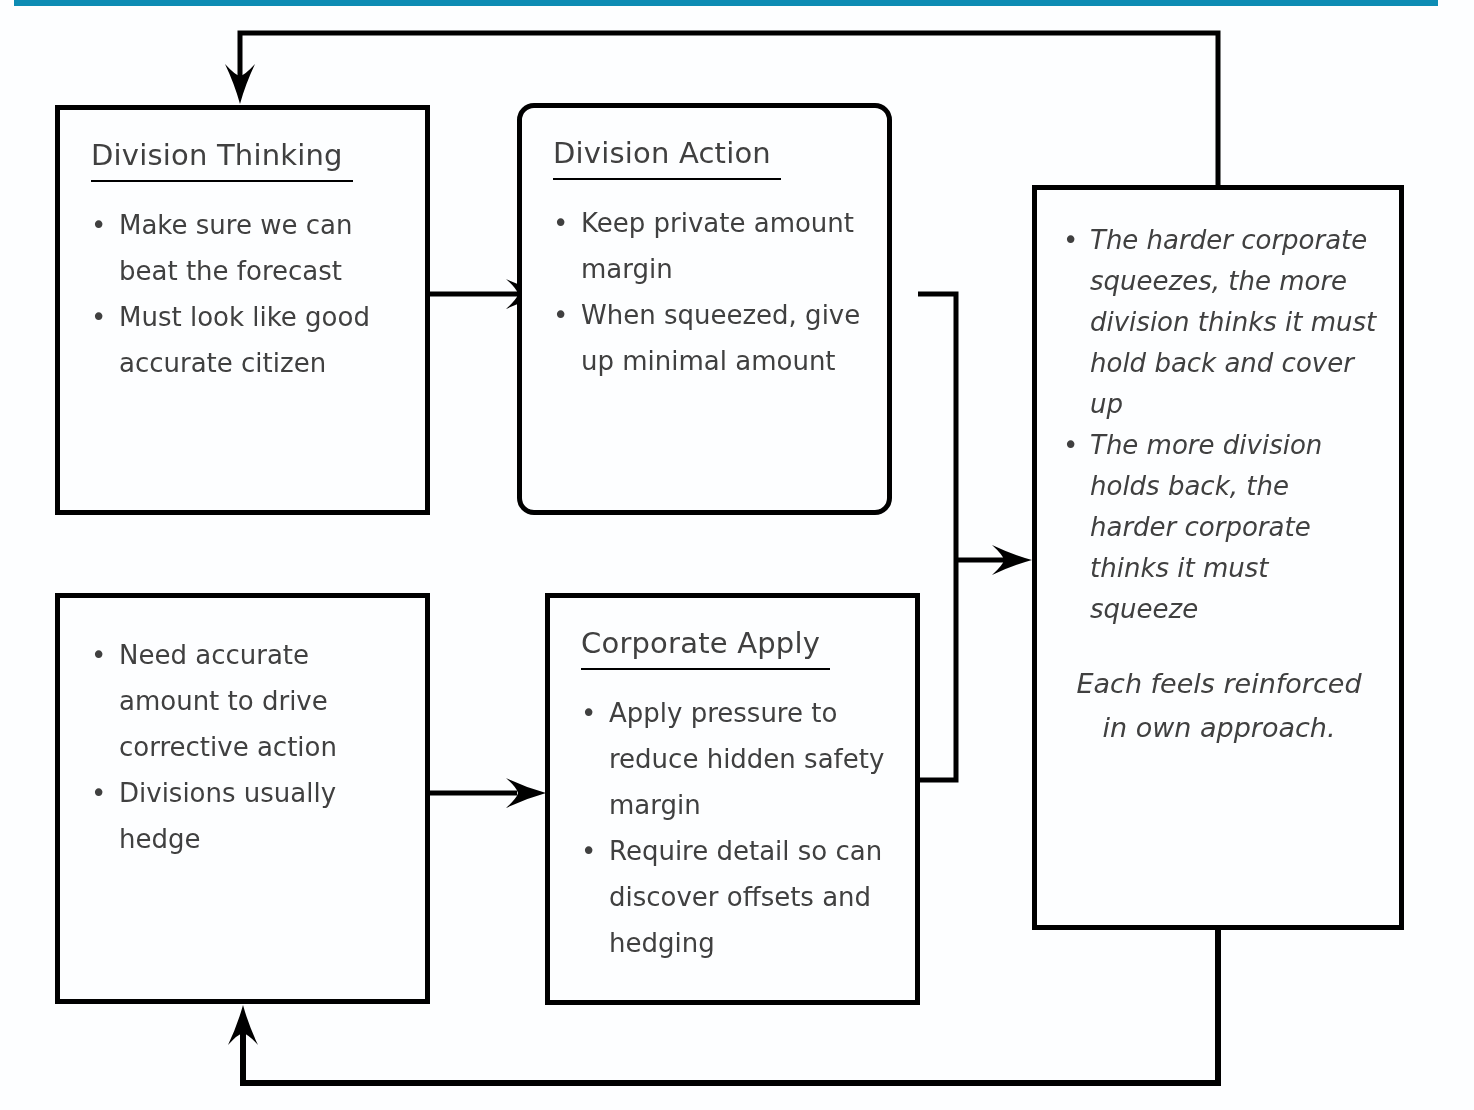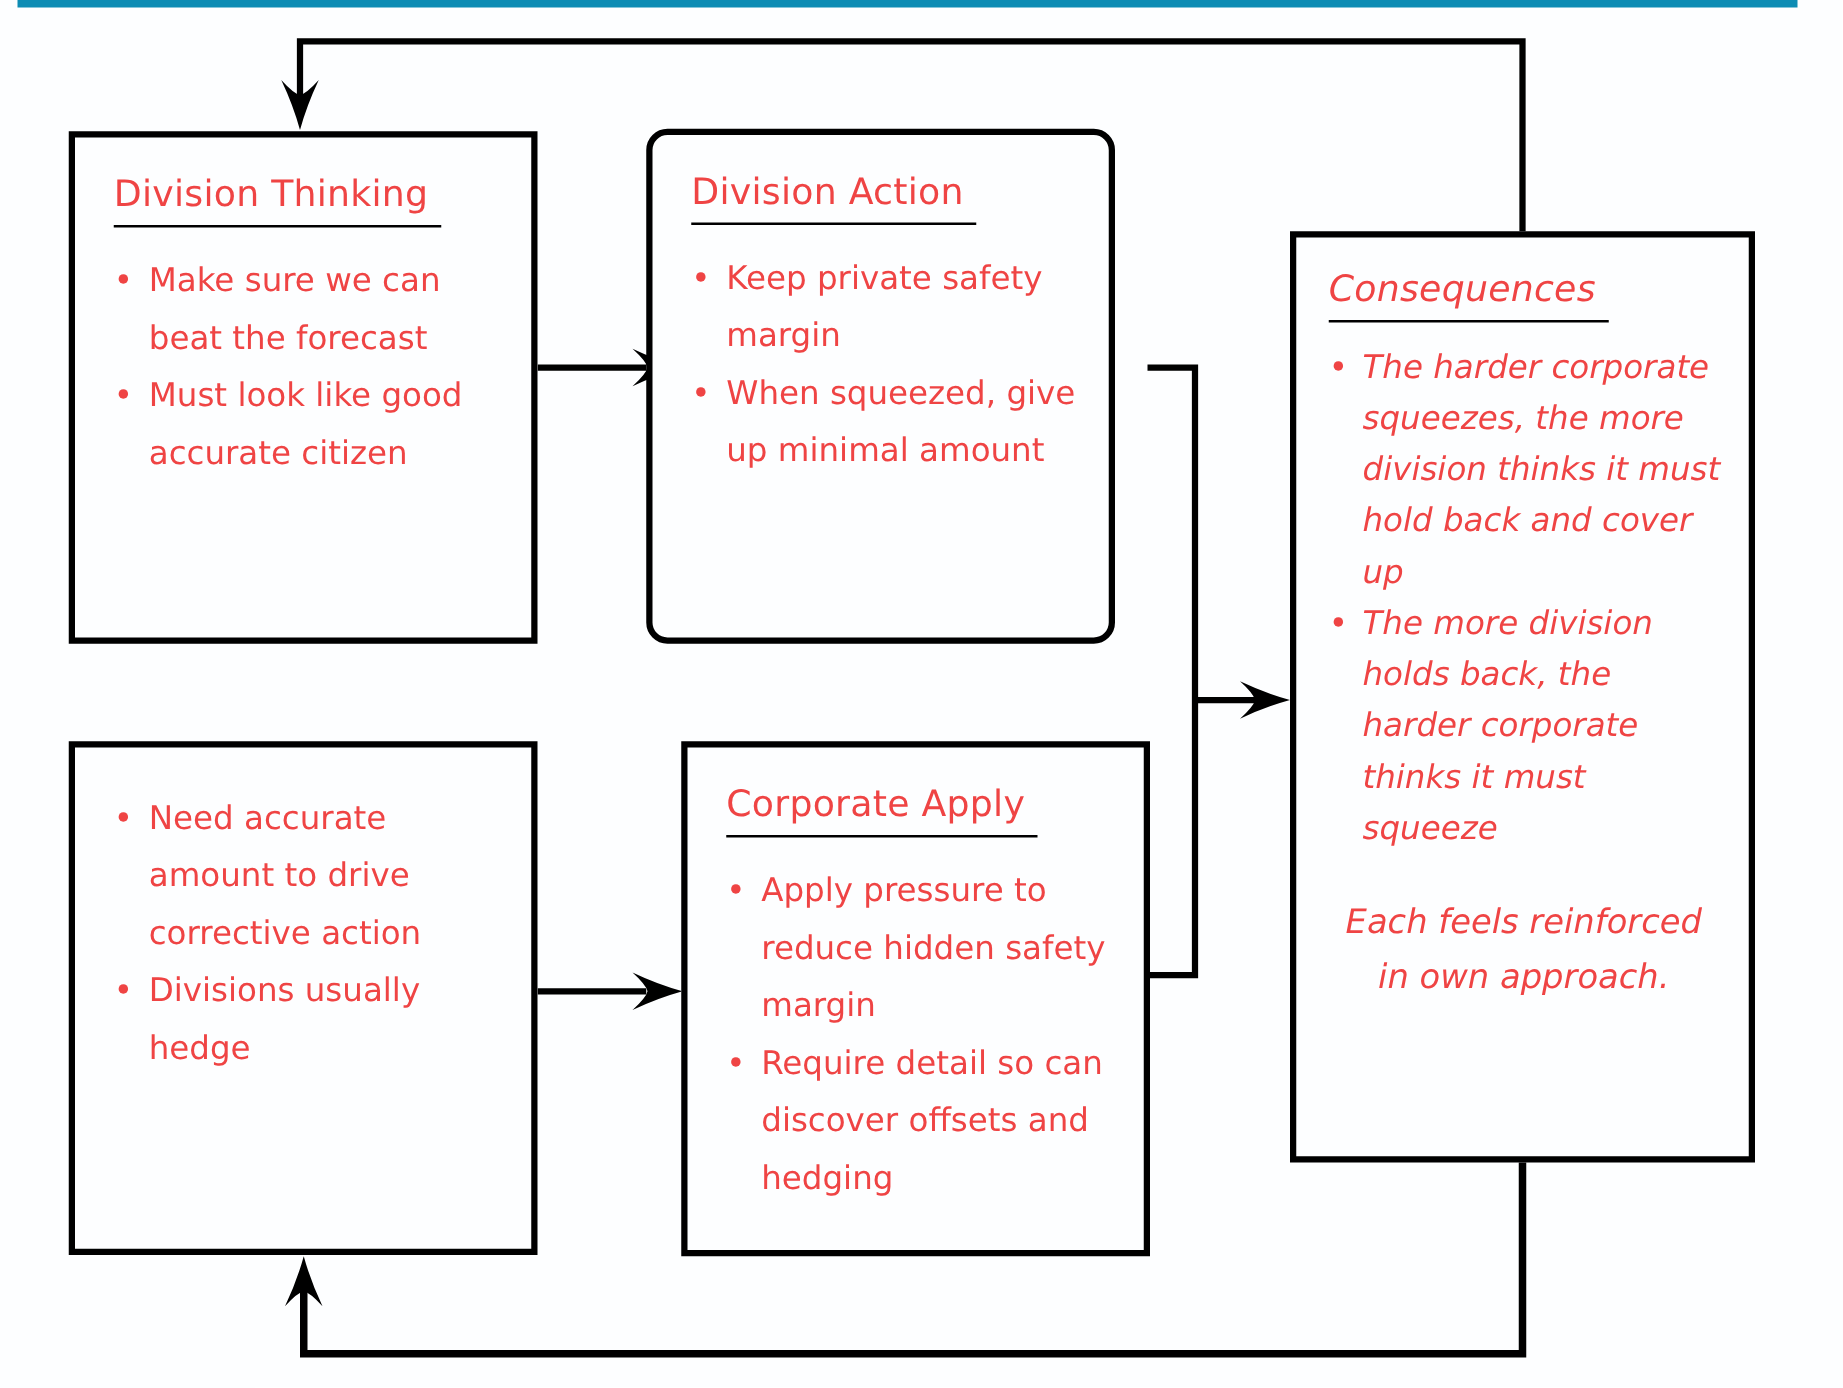--- a/index.html
+++ b/index.html
@@ -2,21 +2,21 @@
 <html><head>
 <meta charset="utf-8">
 <style>
   html, body { margin: 0; padding: 0; background: #ffffff; }
   .stage {
     position: relative;
     width: 1474px;
     height: 1110px;
     background: #fdfeff;
     font-family: "DejaVu Sans", "Liberation Sans", sans-serif;
-    color: #ef4444;
+    color: #404040;
     overflow: hidden;
   }
   .topbar {
     position: absolute;
     left: 14px; top: 0;
     width: 1424px; height: 6px;
     background: #0d8cb4;
   }
   .wires {
     position: absolute;
@@ -110,21 +110,21 @@
         <span>Must look like good accurate citizen</span>
       </div>
     </div>
   </div>
 
   <div class="box box-da">
     <span class="box-title">Division Action</span>
     <div class="bullets">
       <div class="bullet">
         <span class="dot">•</span>
-        <span>Keep private safety margin</span>
+        <span>Keep private amount margin</span>
       </div>
       <div class="bullet">
         <span class="dot">•</span>
         <span>When squeezed, give up minimal amount</span>
       </div>
     </div>
   </div>
 
   <div class="box box-ct">
     <div class="bullets">
@@ -147,21 +147,20 @@
         <span>Apply pressure to reduce hidden safety margin</span>
       </div>
       <div class="bullet">
         <span class="dot">•</span>
         <span>Require detail so can discover offsets and hedging</span>
       </div>
     </div>
   </div>
 
   <div class="box box-cq italic-all">
-    <span class="box-title">Consequences</span>
     <div class="bullets">
       <div class="bullet">
         <span class="dot">•</span>
         <span>The harder corporate squeezes, the more division thinks it must hold back and cover up</span>
       </div>
       <div class="bullet">
         <span class="dot">•</span>
         <span>The more division holds back, the harder corporate thinks it must squeeze</span>
       </div>
     </div>

